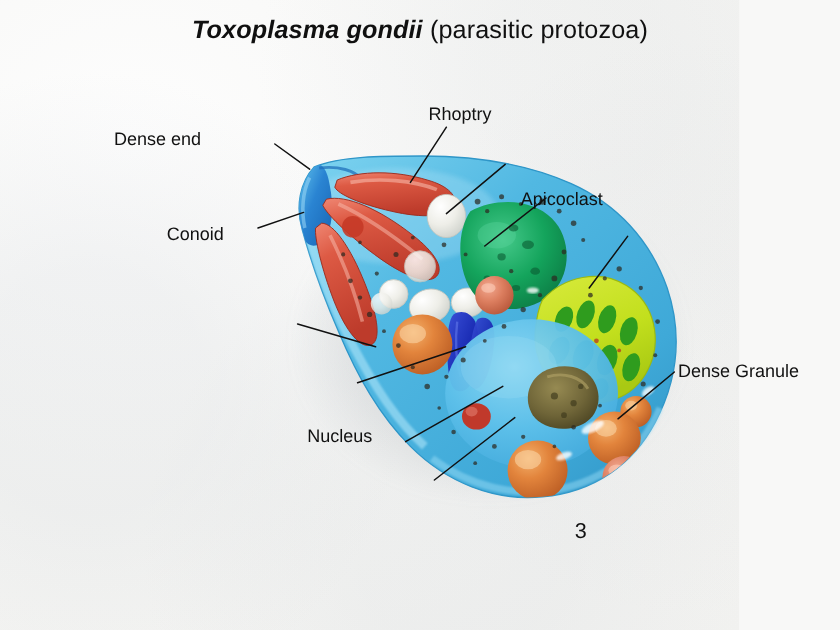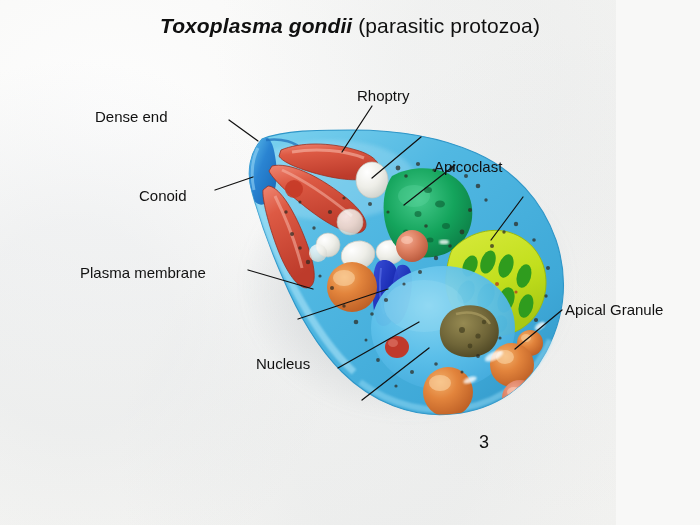--- a/index.html
+++ b/index.html
@@ -358,18 +358,17 @@
       <line x1="562" y1="310" x2="515" y2="349"></line>
       <line x1="338" y1="368" x2="419" y2="322"></line>
       <line x1="362" y1="400" x2="429" y2="348"></line>
     </g>
   </svg>
 
   <div class="label" style="left:95px;top:109px">Dense end</div>
   <div class="label" style="left:357px;top:88px">Rhoptry</div>
   <div class="label" style="left:139px;top:188px">Conoid</div>
   <div class="label" style="left:434px;top:159px">Apicoclast</div>
-  <div class="label" style="left:80px;top:265px">Plasma membrane</div>
-  <div class="label" style="left:565px;top:302px">Apical Granule</div>
+  <div class="label" style="left:565px;top:302px">Dense Granule</div>
   <div class="label" style="left:256px;top:356px">Nucleus</div>
 
   <div id="fignum">3</div>
 </div>
 
 </body></html>

